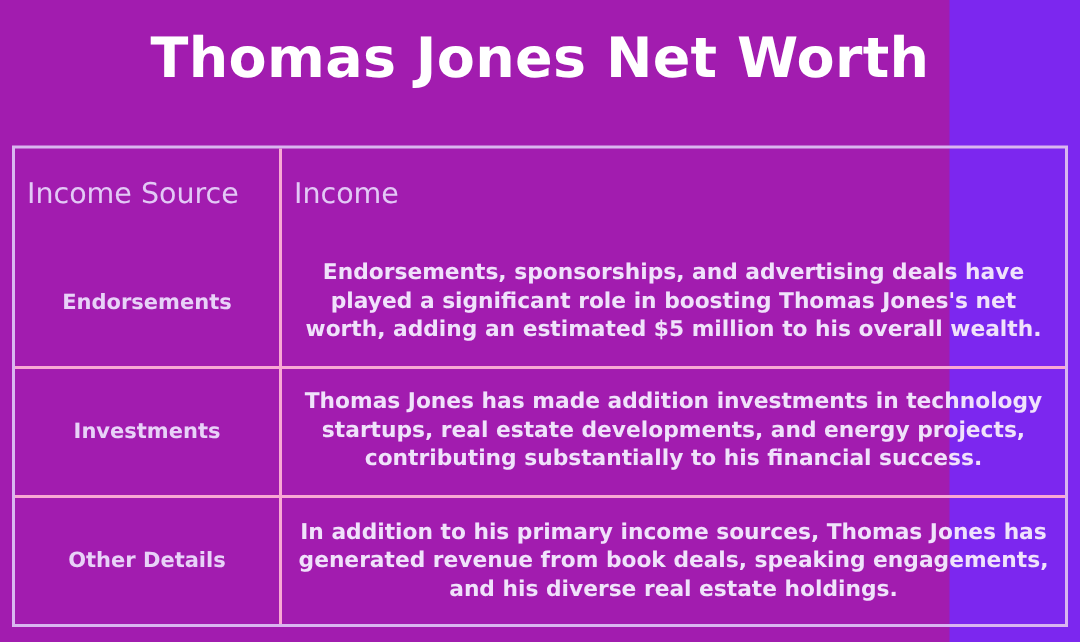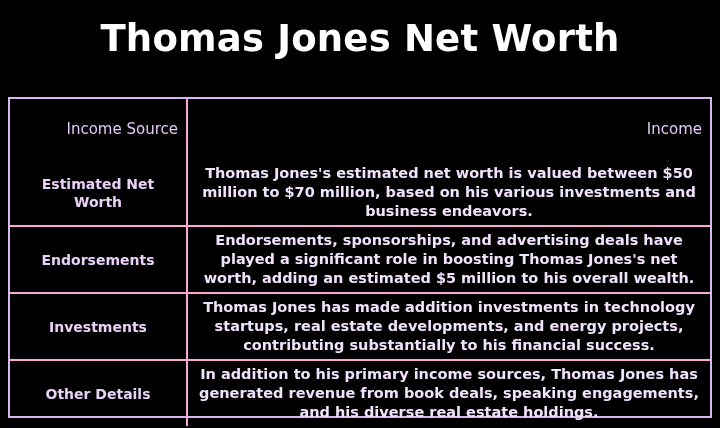--- a/index.html
+++ b/index.html
@@ -9,23 +9,23 @@
   }
   body {
     width: 720px;
     height: 428px;
     overflow: hidden;
     background: #7c27ef;
     font-family: "DejaVu Sans", sans-serif;
   }
   .page {
     position: relative;
-    width: 720px;
+    width: 633px;
     height: 428px;
-    background: #000000;
+    background: #a21caf;
     box-sizing: border-box;
     text-decoration: underline;
   }
   .title {
     position: absolute;
     top: 16px;
     left: 0;
     width: 720px;
     text-align: center;
     color: #ffffff;
@@ -65,23 +65,23 @@
   table.nw-table tr > *:first-child { border-left: none; }
   table.nw-table tr > *:last-child  { border-right: none; }
   table.nw-table tr:first-child > * { border-top: none; }
   table.nw-table tr:last-child  > * { border-bottom: none; }
 
   table.nw-table th {
     height: 61px;
     color: #e3c9f6;
     font-family: "DejaVu Sans", sans-serif;
     font-weight: normal;
-    font-size: 15px;
+    font-size: 19px;
     line-height: 19px;
-    text-align: right;
+    text-align: left;
   }
   table.nw-table tbody tr { height: 65px; }
 
   td.src {
     color: #e8d2f8;
     font-family: "DejaVu Sans", sans-serif;
     font-weight: bold;
     font-size: 14px;
     line-height: 18px;
     text-align: center;
@@ -111,24 +111,20 @@
         <col class="c-details">
       </colgroup>
       <thead>
         <tr>
           <th>Income Source</th>
           <th>Income</th>
         </tr>
       </thead>
       <tbody>
         <tr>
-          <td class="src">Estimated Net Worth</td>
-          <td class="det">Thomas Jones's estimated net worth is valued between $50 million to $70 million, based on his various investments and business endeavors.</td>
-        </tr>
-        <tr>
           <td class="src">Endorsements</td>
           <td class="det">Endorsements, sponsorships, and advertising deals have played a significant role in boosting Thomas Jones's net worth, adding an estimated $5 million to his overall wealth.</td>
         </tr>
         <tr>
           <td class="src">Investments</td>
           <td class="det">Thomas Jones has made addition investments in technology startups, real estate developments, and energy projects, contributing substantially to his financial success.</td>
         </tr>
         <tr>
           <td class="src">Other Details</td>
           <td class="det">In addition to his primary income sources, Thomas Jones has generated revenue from book deals, speaking engagements, and his diverse real estate holdings.</td>

